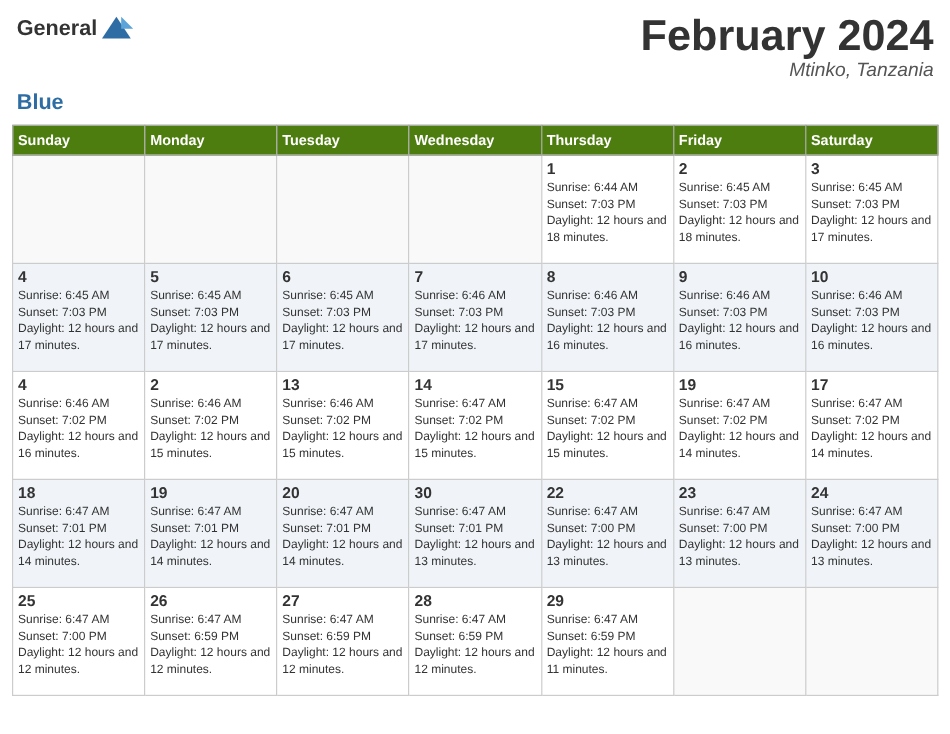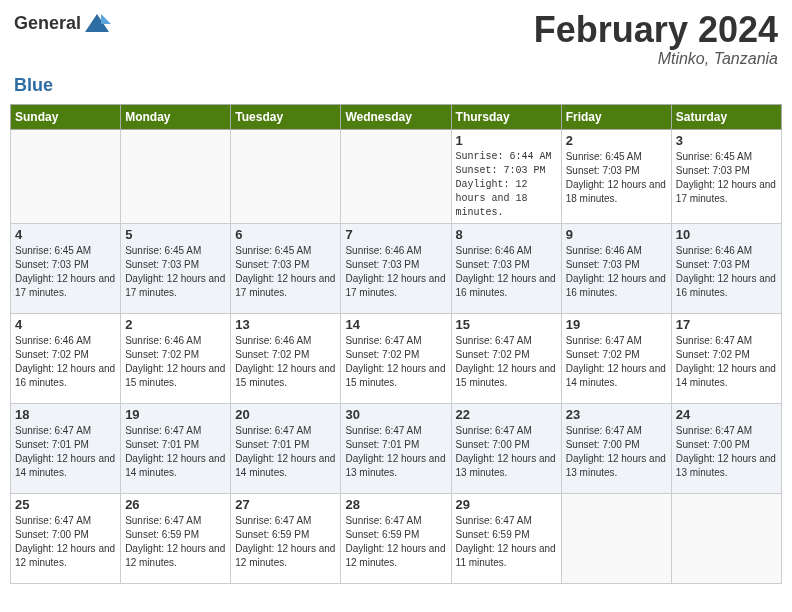--- a/index.html
+++ b/index.html
@@ -132,21 +132,21 @@
       </tr>
   </thead>
   <tbody id="calendar-body">
   <tr>
         <td class="empty"></td>
         <td class="empty"></td>
         <td class="empty"></td>
         <td class="empty"></td>
         <td>
           <div class="day-number">1</div>
-          <div class="day-info" style="white-space: pre-line; font-family: Liberation Mono, monospace;">Sunrise: 6:44 AM
+          <div class="day-info" style="white-space: pre-line;">Sunrise: 6:44 AM
 Sunset: 7:03 PM
 Daylight: 12 hours and 18 minutes.</div>
         </td>
         <td>
           <div class="day-number">2</div>
           <div class="day-info" style="white-space: pre-line;">Sunrise: 6:45 AM
 Sunset: 7:03 PM
 Daylight: 12 hours and 18 minutes.</div>
         </td>
         <td>

